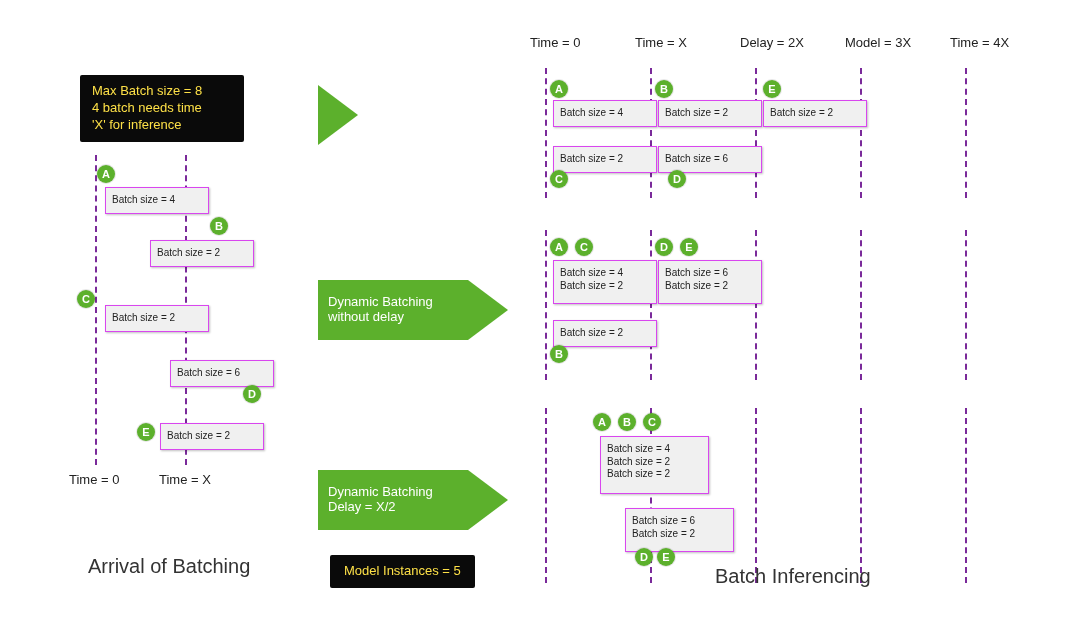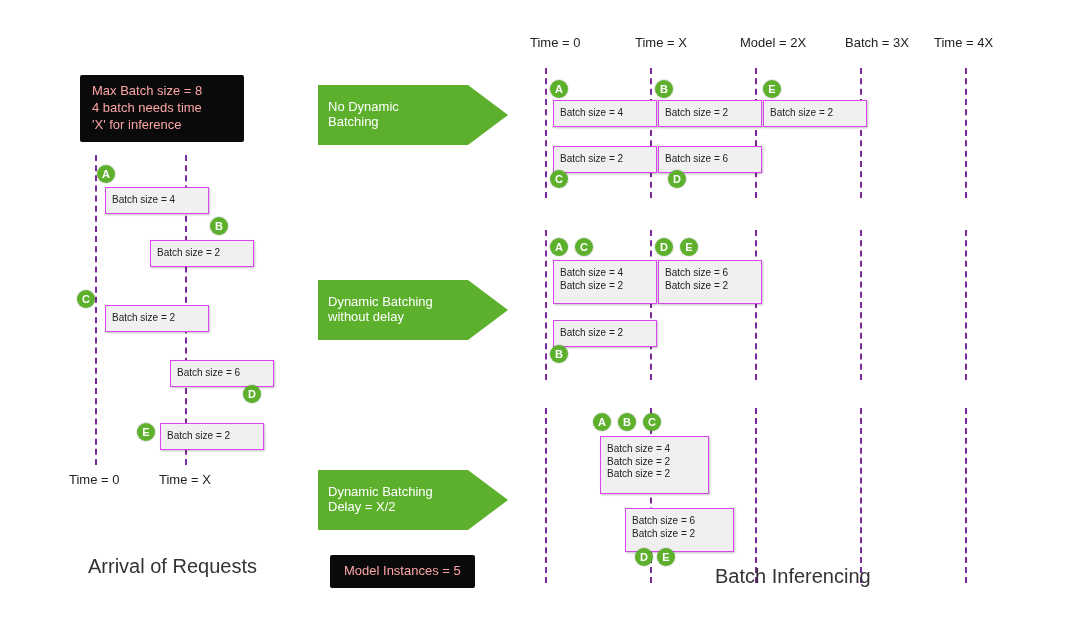--- a/index.html
+++ b/index.html
@@ -11,21 +11,21 @@
     font-size: 13px;
     color: #222;
     background: #fff;
     position: relative;
   }
   .stage { position: absolute; }
 
   
   .black-box {
     background: #0a0a0a;
-    color: #fca5a5;
+    color: #fde047;
     padding: 8px 12px;
     font-size: 13px;
     line-height: 1.3;
     border-radius: 2px;
   }
 
   
   .timeline {
     position: absolute;
   }
@@ -138,27 +138,23 @@
   <div class="marker" style="left:148px; top:230px;">
       <span>D</span>
     </div>
 
   <div class="marker" style="left:42px; top:268px;">
       <span>E</span>
     </div>
   <div class="batch" style="left:65px; top:268px; width:90px;">Batch size = 2</div>
 </div>
 
-<div class="stage section-title" style="left:88px; top:555px;">Arrival of Requests</div>
+<div class="stage section-title" style="left:88px; top:555px;">Arrival of Batching</div>
 
 <div class="arrow" style="left:318px; top:85px;">
-  <div class="shaft" style="width:130px;">
-      <span><span style="white-space:pre-line">No Dynamic
-Batching</span></span>
-    </div>
   <div class="head"></div>
 </div>
 
 <div class="arrow" style="left:318px; top:280px;">
   <div class="shaft" style="width:130px;">
       <span><span style="white-space:pre-line">Dynamic Batching
 without delay</span></span>
     </div>
   <div class="head"></div>
 </div>
@@ -169,23 +165,23 @@
 Delay = X/2</span></span>
     </div>
   <div class="head"></div>
 </div>
 
 <div class="black-box stage" style="left:330px; top:555px; padding:8px 14px;">Model Instances = 5</div>
 
 <div class="stage" style="left:530px; top:35px; width:540px;">
   <span style="position:absolute; left:0px;">Time = 0</span>
   <span style="position:absolute; left:105px;">Time = X</span>
-  <span style="position:absolute; left:210px;">Model = 2X</span>
-  <span style="position:absolute; left:315px;">Batch = 3X</span>
-  <span style="position:absolute; left:404px;">Time = 4X</span>
+  <span style="position:absolute; left:210px;">Delay = 2X</span>
+  <span style="position:absolute; left:315px;">Model = 3X</span>
+  <span style="position:absolute; left:420px;">Time = 4X</span>
 </div>
 
 <div class="timeline" style="left:545px; top:68px; width:520px; height:130px;">
   <div class="tick" style="left:0;"></div>
   <div class="tick" style="left:105px;"></div>
   <div class="tick" style="left:210px;"></div>
   <div class="tick" style="left:315px;"></div>
   <div class="tick" style="left:420px;"></div>
 
   <div class="marker" style="left:5px; top:12px;">

